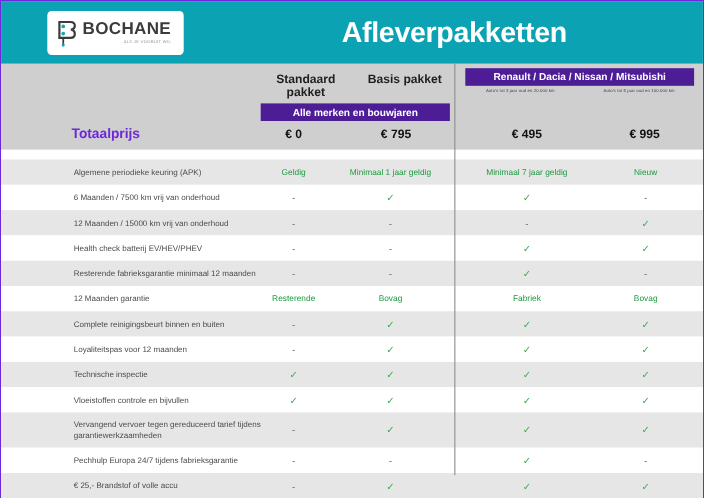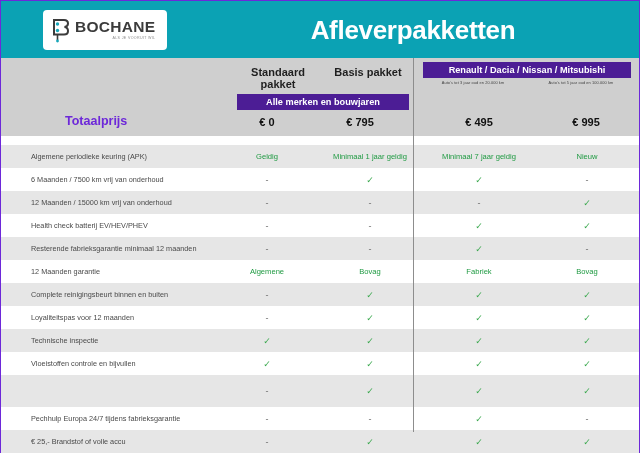--- a/index.html
+++ b/index.html
@@ -200,43 +200,44 @@
     align-items: center;
     box-sizing: border-box;
     height: 23px;
   }
   .trow.alt  { background: #e6e6e6; }
   .trow.plain{ background: #ffffff; }
   .trow.tall { height: 32px; }
 
   .tfeature {
     width: 232px;
-    padding-left: 30px;
+    padding-left: 50px;
     box-sizing: border-box;
     font-family: "Liberation Sans", sans-serif;
     font-size: 7.3px;
     color: #4a4a4a;
     line-height: 1.35;
+    margin-left: 16px;
   }
 
   .tcell {
     position: absolute;
     top: 0;
     height: 100%;
     width: 92px;
     display: flex;
     align-items: center;
     justify-content: center;
     font-family: "Liberation Sans", sans-serif;
     font-weight: normal;
     font-size: 7.6px;
     color: #1f9a42;
   }
   .c0 { left: 220px; }
-  .c1 { left: 308px; margin-left: 15px; }
+  .c1 { left: 308px; }
   .c2 { left: 432px; }
   .c3 { left: 540px; }
 
   .tcell.mark {
     color: #3aa84e;
     font-weight: normal;
     font-size: 9px;
   }
   .tcell.dash {
     color: #6d6d6d;
@@ -345,21 +346,21 @@
       </div>
       <div class="trow alt">
         <div class="tfeature">Resterende fabrieksgarantie minimaal 12 maanden</div>
         <div class="tcell c0 dash">-</div>
         <div class="tcell c1 dash">-</div>
         <div class="tcell c2 mark">✓</div>
         <div class="tcell c3 dash">-</div>
       </div>
       <div class="trow plain">
         <div class="tfeature">12 Maanden  garantie</div>
-        <div class="tcell c0">Algemene</div>
+        <div class="tcell c0">Resterende</div>
         <div class="tcell c1">Bovag</div>
         <div class="tcell c2">Fabriek</div>
         <div class="tcell c3">Bovag</div>
       </div>
       <div class="trow alt">
         <div class="tfeature">Complete reinigingsbeurt binnen en buiten</div>
         <div class="tcell c0 dash">-</div>
         <div class="tcell c1 mark">✓</div>
         <div class="tcell c2 mark">✓</div>
         <div class="tcell c3 mark">✓</div>
@@ -379,20 +380,21 @@
         <div class="tcell c3 mark">✓</div>
       </div>
       <div class="trow plain">
         <div class="tfeature">Vloeistoffen controle en bijvullen</div>
         <div class="tcell c0 mark">✓</div>
         <div class="tcell c1 mark">✓</div>
         <div class="tcell c2 mark">✓</div>
         <div class="tcell c3 mark">✓</div>
       </div>
       <div class="trow alt tall">
+        <div class="tfeature">Vervangend vervoer tegen gereduceerd tarief tijdens garantiewerkzaamheden</div>
         <div class="tcell c0 dash">-</div>
         <div class="tcell c1 mark">✓</div>
         <div class="tcell c2 mark">✓</div>
         <div class="tcell c3 mark">✓</div>
       </div>
       <div class="trow plain">
         <div class="tfeature">Pechhulp Europa 24/7 tijdens fabrieksgarantie</div>
         <div class="tcell c0 dash">-</div>
         <div class="tcell c1 dash">-</div>
         <div class="tcell c2 mark">✓</div>

